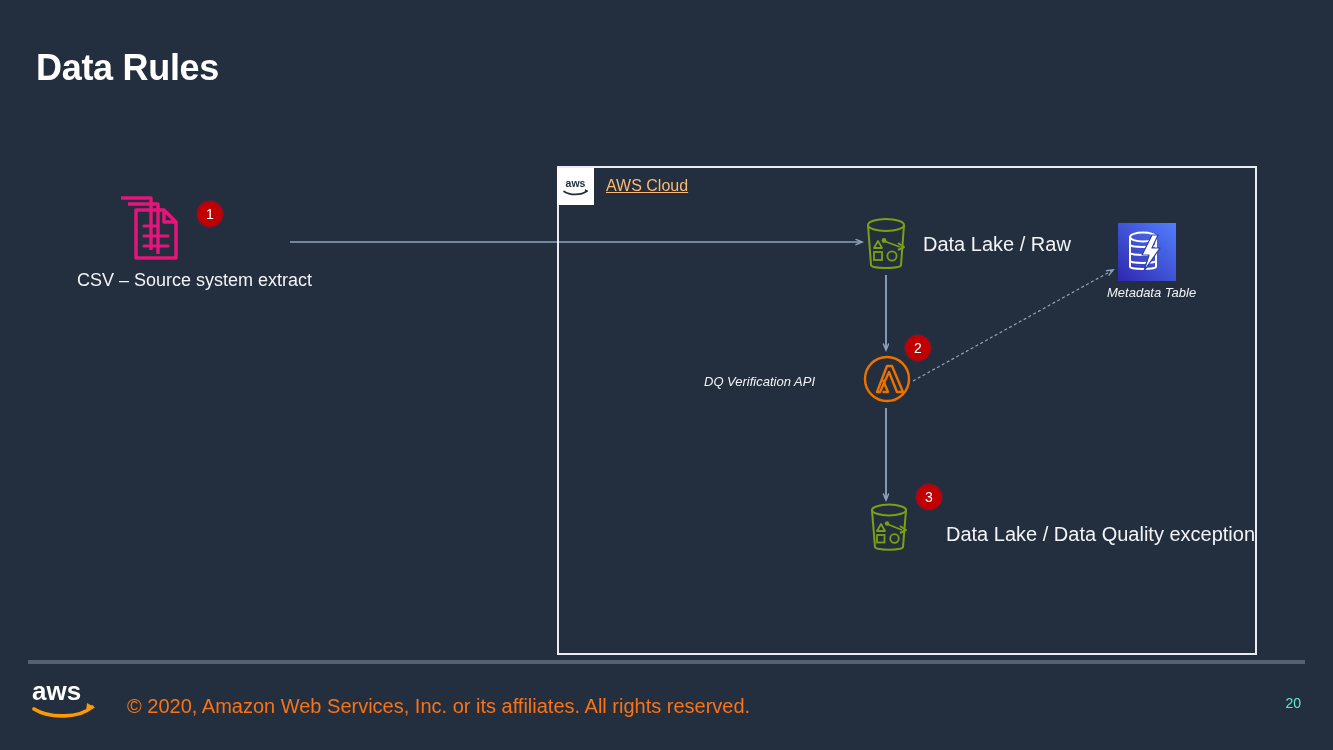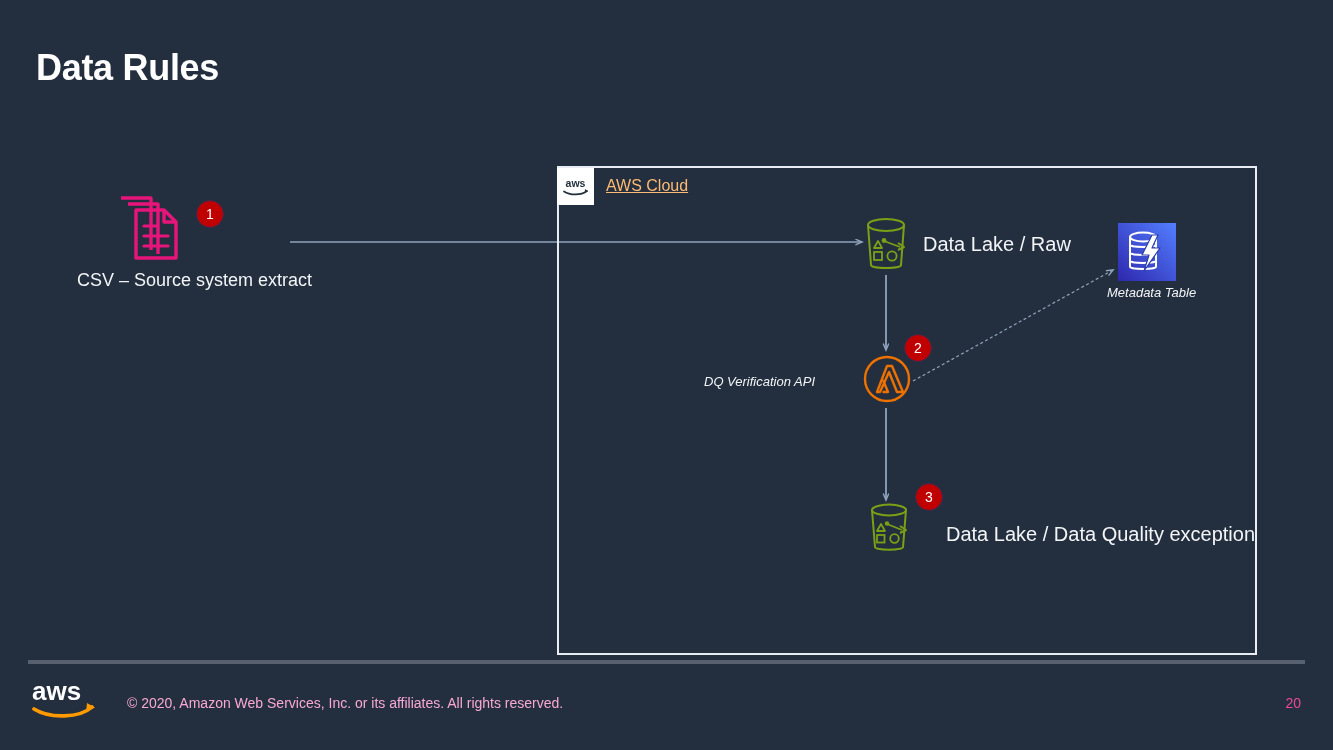--- a/index.html
+++ b/index.html
@@ -113,31 +113,31 @@
     top: 660px;
     width: 1277px;
     height: 4px;
     background: #56606E;
   }
   #footer-aws-logo { position: absolute; left: 32px; top: 678px; width: 66px; height: 40px; }
   #footer-copyright {
     position: absolute;
     left: 127px;
     top: 695px;
-    font-size: 14px;
-    color: #f9a8d4;
+    font-size: 20px;
+    color: #f97316;
     white-space: nowrap;
     text-align: right;
   }
   #footer-page-number {
     position: absolute;
     right: 32px;
     top: 695px;
     font-size: 14px;
-    color: #ec4899;
+    color: #5eead4;
   }
 </style>
 </head>
 <body>
 
 <div id="slide-title">Data Rules</div>
 
 <svg class="connector" style="left:0;top:0;width:1333px;height:750px;" viewBox="0 0 1333 750">
   <defs>
     <marker id="arrowhead" markerWidth="9" markerHeight="9" refX="7.2" refY="3.2" orient="auto" markerUnits="userSpaceOnUse">

